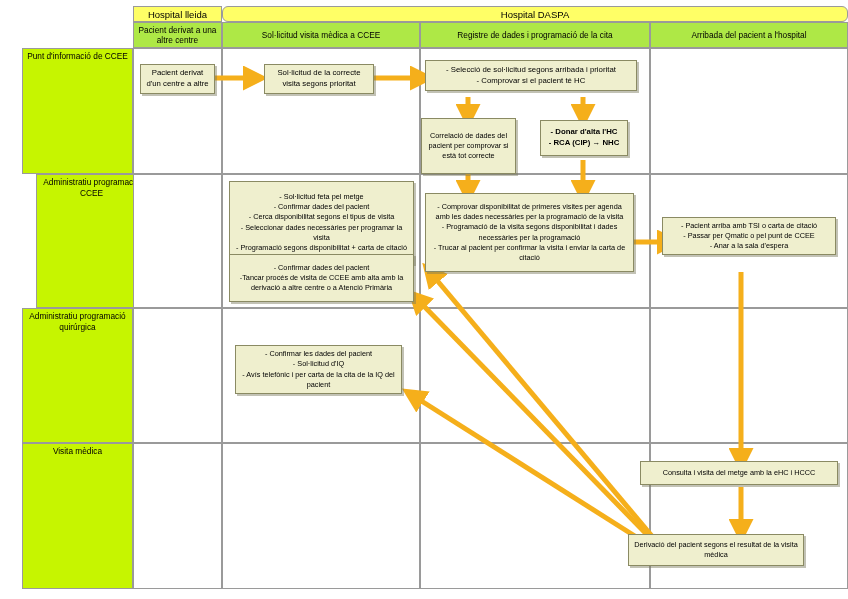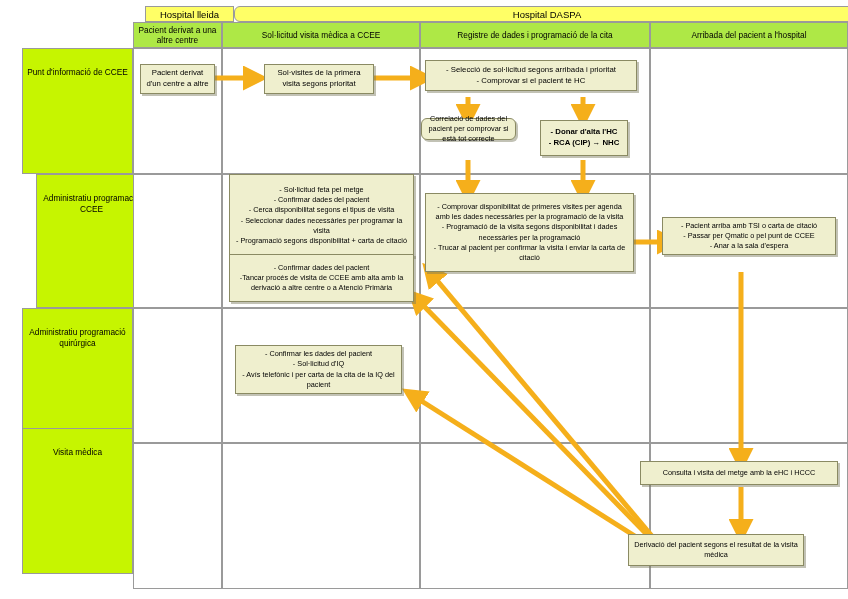--- a/index.html
+++ b/index.html
@@ -2,25 +2,25 @@
 <html><head>
 <meta charset="utf-8">
 <style>
   html,body{margin:0;padding:0;background:#ffffff;}
   body{font-family:"Liberation Sans",sans-serif;}
   #canvas{position:relative;width:848px;height:599px;background:#ffffff;overflow:hidden;}
 
   
   .cell{position:absolute;box-sizing:border-box;border:1px solid #9a9a9a;}
   .hdr-top{background:#FFFF66;display:flex;align-items:center;justify-content:center;
-           font-size:9.5px;color:#000;text-align:right;margin-left:12px;}
+           font-size:9.5px;color:#000;text-align:right;}
   .hdr-sub{background:#AEE846;display:flex;align-items:center;justify-content:center;
            font-size:8.3px;color:#000;text-align:center;line-height:1.25;padding:0 3px;}
   .rowlabel{background:#C6F500;display:flex;align-items:flex-start;justify-content:center;
-            font-size:8.3px;color:#000;text-align:center;line-height:1.3;padding:18px 3px 0 3px;}
+            font-size:8.3px;color:#000;text-align:center;line-height:1.3;padding:2px 3px 0 3px;}
   .body-cell{background:#ffffff;}
   .corner{background:#ffffff;}
 
   
   .box{position:absolute;box-sizing:border-box;background:#EFEFCE;
        border:1px solid #8A8A63;
        box-shadow:2px 2px 0 rgba(120,120,90,.45);
        display:flex;align-items:center;justify-content:center;
        text-align:center;font-size:7.3px;line-height:1.38;color:#000;
        padding:3px 4px;z-index:4;}
@@ -58,21 +58,21 @@
 
   <div class="cell rowlabel" style="left:22px;top:48px;width:111px;height:126px;">
     <span>Punt d'informació de CCEE</span>
   </div>
   <div class="cell rowlabel" style="left:36px;top:174px;width:111px;height:134px;">
     <span>Administratiu programació CCEE</span>
   </div>
   <div class="cell rowlabel" style="left:22px;top:308px;width:111px;height:135px;">
     <span>Administratiu programació quirúrgica</span>
   </div>
-  <div class="cell rowlabel" style="left:22px;top:428px;width:111px;height:146px;">
+  <div class="cell rowlabel" style="left:22px;top:443px;width:111px;height:146px;">
     <span>Visita mèdica</span>
   </div>
 
   <div class="cell body-cell" style="left:133px;top:48px;width:89px;height:126px;"></div>
   <div class="cell body-cell" style="left:222px;top:48px;width:198px;height:126px;"></div>
   <div class="cell body-cell" style="left:420px;top:48px;width:230px;height:126px;"></div>
   <div class="cell body-cell" style="left:650px;top:48px;width:198px;height:126px;"></div>
 
   <div class="cell body-cell" style="left:133px;top:174px;width:89px;height:134px;"></div>
   <div class="cell body-cell" style="left:222px;top:174px;width:198px;height:134px;"></div>
@@ -113,31 +113,31 @@
       <line x1="741" y1="487" x2="741" y2="532"></line>
 
       <line x1="662" y1="548" x2="430" y2="272"></line>
       <line x1="662" y1="550" x2="416" y2="298"></line>
       <line x1="660" y1="552" x2="412" y2="395"></line>
     </g>
   </svg>
 
   <div class="box t8" style="left:140px;top:64px;width:75px;height:30px;white-space:pre-line;">Pacient derivat d'un centre a altre</div>
 
-  <div class="box t8" style="left:264px;top:64px;width:110px;height:30px;white-space:pre-line;">Sol·visites de la primera visita segons prioritat</div>
+  <div class="box t8" style="left:264px;top:64px;width:110px;height:30px;white-space:pre-line;">Sol·licitud de la correcte visita segons prioritat</div>
 
   <div class="box t8" style="left:425px;top:60px;width:212px;height:31px;white-space:pre-line;">- Selecció de sol·licitud segons arribada i prioritat
 - Comprovar si el pacient té HC</div>
 
-  <div class="box" style="left:421px;top:118px;width:95px;height:22px;white-space:pre-line;border-radius:6px;">Correlació de dades del pacient per comprovar si està tot correcte</div>
+  <div class="box" style="left:421px;top:118px;width:95px;height:56px;white-space:pre-line;">Correlació de dades del pacient per comprovar si està tot correcte</div>
 
   <div class="box t8" style="left:540px;top:120px;width:88px;height:36px;white-space:pre-line;font-weight:bold;">- Donar d'alta l'HC
 - RCA (CIP) → NHC</div>
 
-  <div class="box" style="left:229px;top:174px;width:185px;height:83px;white-space:pre-line;">- Sol·licitud feta pel metge
+  <div class="box" style="left:229px;top:181px;width:185px;height:83px;white-space:pre-line;">- Sol·licitud feta pel metge
 - Confirmar dades del pacient
 - Cerca disponibilitat segons el tipus de visita
 - Seleccionar dades necessàries per programar la visita
 - Programació segons disponibilitat + carta de citació</div>
 
   <div class="box" style="left:229px;top:254px;width:185px;height:48px;white-space:pre-line;">- Confirmar dades del pacient
 -Tancar procés de visita de CCEE amb alta amb la derivació a altre centre o a Atenció Primària</div>
 
   <div class="box" style="left:425px;top:193px;width:209px;height:79px;white-space:pre-line;">- Comprovar disponibilitat de primeres visites per agenda amb les dades necessàries per la programació de la visita
 - Programació de la visita segons disponibilitat i dades necessàries per la programació

